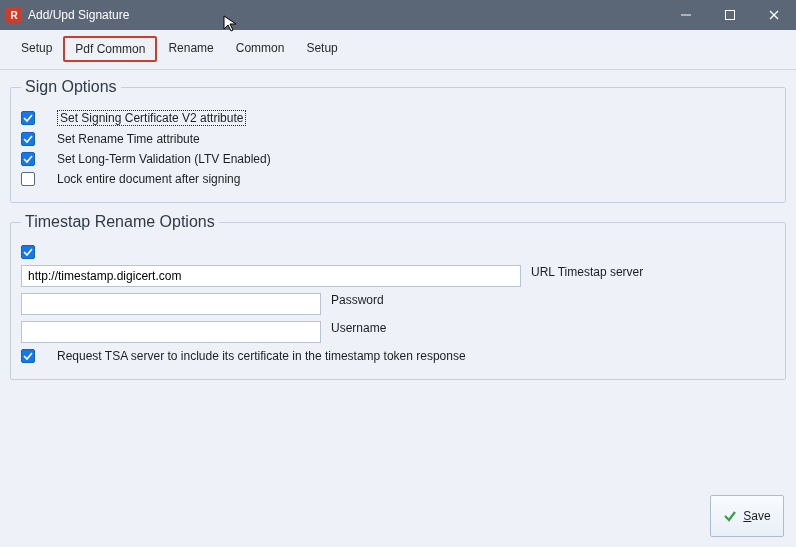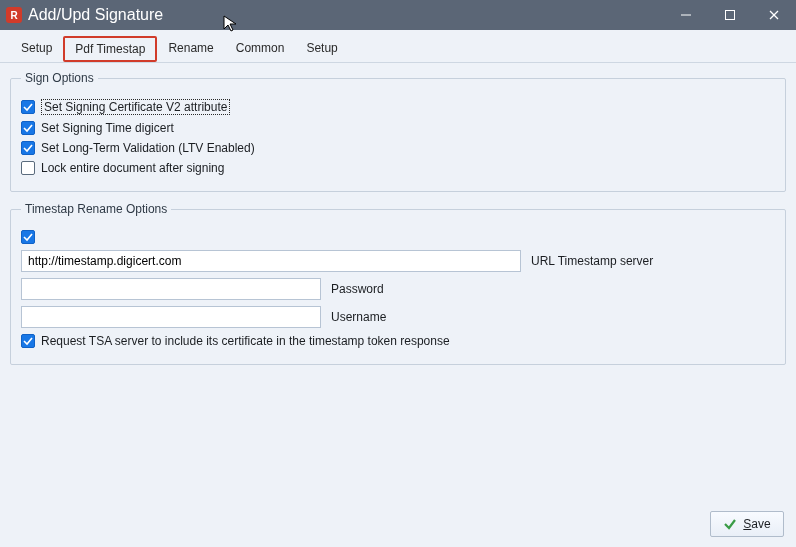--- a/index.html
+++ b/index.html
@@ -22,38 +22,38 @@
     display: flex;
     align-items: center;
     justify-content: center;
     color: #fff;
     font-weight: bold;
     font-size: 10px;
     margin-right: 6px;
   }
   .titlebar .title {
     flex: 1;
-    font-size: 16px;
+    font-size: 12px;
   }
   .winbtns { display: flex; height: 100%; }
   .winbtn {
     width: 44px;
     height: 100%;
     display: flex;
     align-items: center;
     justify-content: center;
     color: #fff;
     cursor: pointer;
   }
   .winbtn svg { width: 12px; height: 12px; }
 
   
   .tabs {
     display: flex;
-    padding: 6px 10px 1px 10px;
+    padding: 6px 10px 8px 10px;
     gap: 0;
     border-bottom: 1px solid #ced7e2;
   }
   .tab {
     padding: 4px 10px;
     color: #2a2a2a;
     cursor: pointer;
     border: 1px solid transparent;
     border-bottom: none;
     margin-bottom: -1px;
@@ -71,43 +71,42 @@
   fieldset.group {
     border: 1px solid #c6d0dc;
     border-radius: 2px;
     margin: 0 0 10px 0;
     padding: 8px 10px 10px 10px;
     background: #eef2f8;
   }
   fieldset.group legend {
     padding: 0 4px;
     color: #2f3a46;
-    font-size: 12px;
-  }
-
-  .cb-row { display: flex; align-items: center; gap: 6px; margin: 6px 0; }
+    font-size: 16px;
+  }
+
+  .cb-row { display: flex; align-items: center; gap: 22px; margin: 6px 0; }
   .cb {
     width: 14px; height: 14px;
     border: 1px solid #1062c7;
     border-radius: 2px;
     display: flex;
     align-items: center;
     justify-content: center;
     background: #1877e6;
     cursor: pointer;
     flex-shrink: 0;
   }
   .cb svg { width: 10px; height: 10px; }
   .cb.unchecked { background: #fff; border-color: #5a6b7d; }
   .cb-label { color: #1b1e22; }
   .cb-label.boxed { border: 1px dotted #2a2a2a; padding: 0 2px; }
 
   .field-row {
     display: flex;
-    align-items: center;
     gap: 10px;
     margin: 6px 0;
   }
   .field-row input[type="text"],
   .field-row input[type="password"] {
     height: 22px;
     border: 1px solid #b7c4d4;
     background: #fff;
     padding: 2px 6px;
     outline: none;
@@ -116,21 +115,21 @@
 
   
   .footer {
     position: absolute;
     bottom: 10px;
     right: 12px;
     display: flex;
     gap: 10px;
   }
   .btn {
-    height: 26px;
+    height: 42px;
     min-width: 74px;
     border: 1px solid #b0bccb;
     border-radius: 2px;
     background: linear-gradient(#f8fbff, #e9eff7);
     display: flex;
     align-items: center;
     justify-content: center;
     gap: 6px;
     padding: 0 12px;
     cursor: pointer;
@@ -168,21 +167,21 @@
       <svg viewBox="0 0 12 12">
           <line x1="2" y1="2" x2="10" y2="10" stroke="#fff" stroke-width="1.2"></line>
           <line x1="10" y1="2" x2="2" y2="10" stroke="#fff" stroke-width="1.2"></line>
         </svg>
     </div>
   </div>
 </div>
 
 <div class="tabs">
   <div class="tab">Setup</div>
-  <div class="tab active">Pdf Timestap</div>
+  <div class="tab active">Pdf Common</div>
   <div class="tab">Rename</div>
   <div class="tab">Common</div>
   <div class="tab">Setup</div>
 </div>
 
 <div class="content">
 
   <fieldset class="group">
     <legend>Sign Options</legend>
 
@@ -194,21 +193,21 @@
       </div>
       <span class="cb-label boxed">Set Signing Certificate V2 attribute</span>
     </div>
 
     <div class="cb-row">
       <div class="cb">
         <svg viewBox="0 0 10 10">
             <path d="M1 5 L4 8 L9 2" stroke="#fff" stroke-width="1.6" fill="none"></path>
           </svg>
       </div>
-      <span class="cb-label">Set Signing Time digicert</span>
+      <span class="cb-label">Set Rename Time attribute</span>
     </div>
 
     <div class="cb-row">
       <div class="cb">
         <svg viewBox="0 0 10 10">
             <path d="M1 5 L4 8 L9 2" stroke="#fff" stroke-width="1.6" fill="none"></path>
           </svg>
       </div>
       <span class="cb-label">Set Long-Term Validation (LTV Enabled)</span>
     </div>
@@ -227,21 +226,21 @@
     <div class="cb-row">
       <div class="cb">
         <svg viewBox="0 0 10 10">
             <path d="M1 5 L4 8 L9 2" stroke="#fff" stroke-width="1.6" fill="none"></path>
           </svg>
       </div>
     </div>
 
     <div class="field-row">
       <input type="text" style="width: 500px;" value="http://timestamp.digicert.com">
-      <span class="lbl">URL Timestamp server</span>
+      <span class="lbl">URL Timestap server</span>
     </div>
 
     <div class="field-row">
       <input type="password" style="width: 300px;" value="">
       <span class="lbl">Password</span>
     </div>
 
     <div class="field-row">
       <input type="text" style="width: 300px;" value="">
       <span class="lbl">Username</span>

